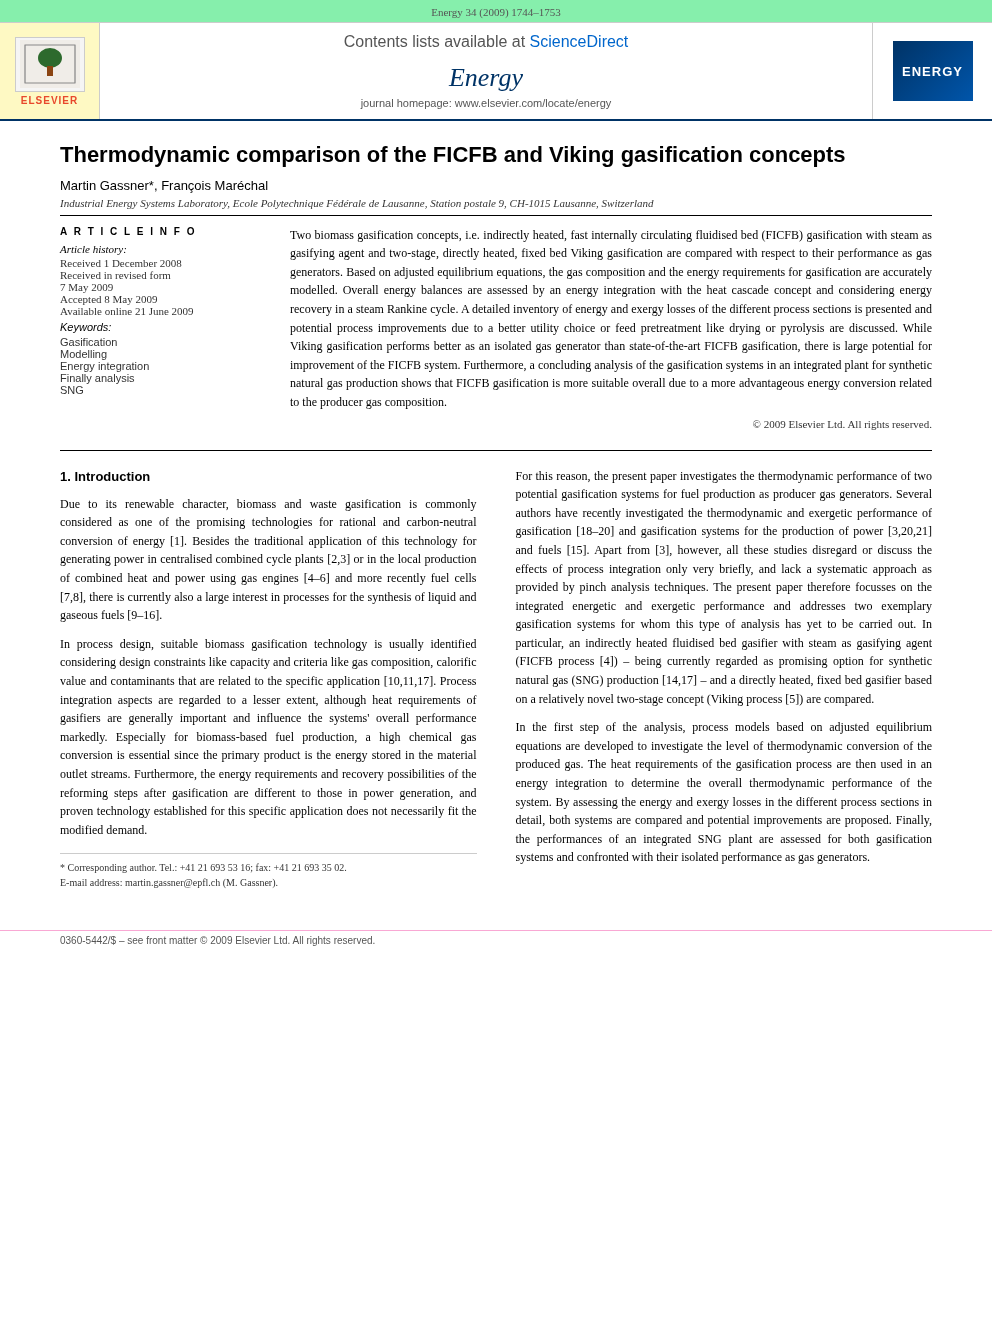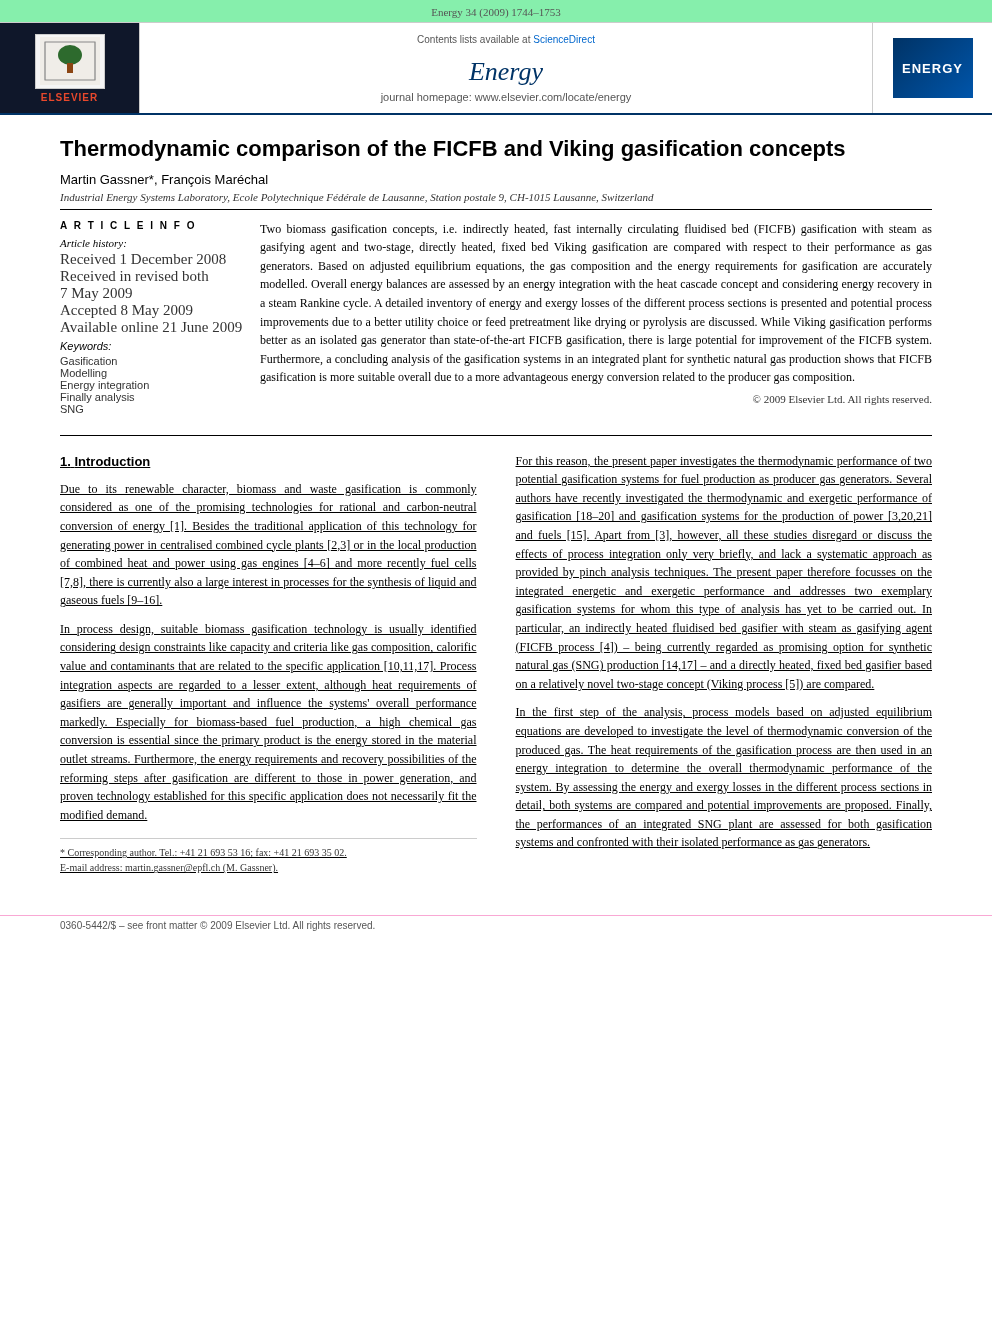--- a/index.html
+++ b/index.html
@@ -23,23 +23,23 @@
     }
 
     
     .journal-header {
       display: flex;
       align-items: stretch;
       border-bottom: 2px solid #003366;
       margin: 0;
     }
     .journal-header-left {
-      width: 140px;
+      width: 100px;
       min-height: 90px;
-      background: #0f172a;
+      background: #fef9c3;
       display: flex;
       align-items: center;
       justify-content: center;
       border-right: 1px solid #ccc;
       padding: 8px;
     }
     .elsevier-logo {
       display: flex;
       flex-direction: column;
       align-items: center;
@@ -66,21 +66,21 @@
 
     .journal-header-center {
       flex: 1;
       display: flex;
       flex-direction: column;
       align-items: center;
       justify-content: center;
       padding: 10px 20px;
     }
     .sciencedirect-link {
-      font-size: 10px;
+      font-size: 16px;
       color: #555;
       margin-bottom: 12px;
       font-family: Arial, sans-serif;
     }
     .sciencedirect-link a {
       color: #0066cc;
       text-decoration: none;
     }
     .journal-title-header {
       font-size: 26px;
@@ -146,20 +146,21 @@
     .affiliation {
       font-size: 11px;
       font-style: italic;
       color: #333;
       margin-bottom: 6px;
     }
 
     
     .two-col {
       display: flex;
+      gap: 30px;
       margin-bottom: 20px;
       border-top: 1px solid #000;
       padding-top: 10px;
     }
     .col-left {
       width: 200px;
       min-width: 200px;
     }
     .col-right {
       flex: 1;
@@ -179,21 +180,21 @@
       font-size: 11px;
       font-family: Liberation Serif, serif;
       margin-bottom: 4px;
     }
     .article-info-section .info-label {
       font-style: italic;
       font-size: 11px;
       margin-bottom: 2px;
     }
     .article-info-section .info-value {
-      font-size: 15px;
+      font-size: 11px;
       color: #333;
     }
 
     .keywords-section {
       font-size: 11px;
       font-family: Arial, sans-serif;
     }
     .keywords-section .kw-label {
       font-style: italic;
       margin-bottom: 3px;
@@ -221,21 +222,20 @@
     .section-divider {
       border: none;
       border-top: 1px solid #000;
       margin: 16px 0;
     }
 
     
     .body-two-col {
       display: flex;
       gap: 39px;
-      text-decoration: underline;
     }
     .body-col {
       flex: 1;
       font-size: 12px;
       line-height: 1.55;
       text-align: justify;
       color: #000;
     }
 
     
@@ -328,21 +328,21 @@
   <div class="affiliation">Industrial Energy Systems Laboratory, Ecole Polytechnique Fédérale de Lausanne, Station postale 9, CH-1015 Lausanne, Switzerland</div>
 
   <div class="two-col">
 
     <div class="col-left">
       <div class="section-title-small">A R T I C L E   I N F O</div>
 
       <div class="article-info-section">
         <div class="info-label">Article history:</div>
         <div class="info-value">Received 1 December 2008</div>
-        <div class="info-value">Received in revised both</div>
+        <div class="info-value">Received in revised form</div>
         <div class="info-value">7 May 2009</div>
         <div class="info-value">Accepted 8 May 2009</div>
         <div class="info-value">Available online 21 June 2009</div>
       </div>
 
       <div class="keywords-section">
         <div class="kw-label">Keywords:</div>
         <div class="kw-item">Gasification</div>
         <div class="kw-item">Modelling</div>
         <div class="kw-item">Energy integration</div>

